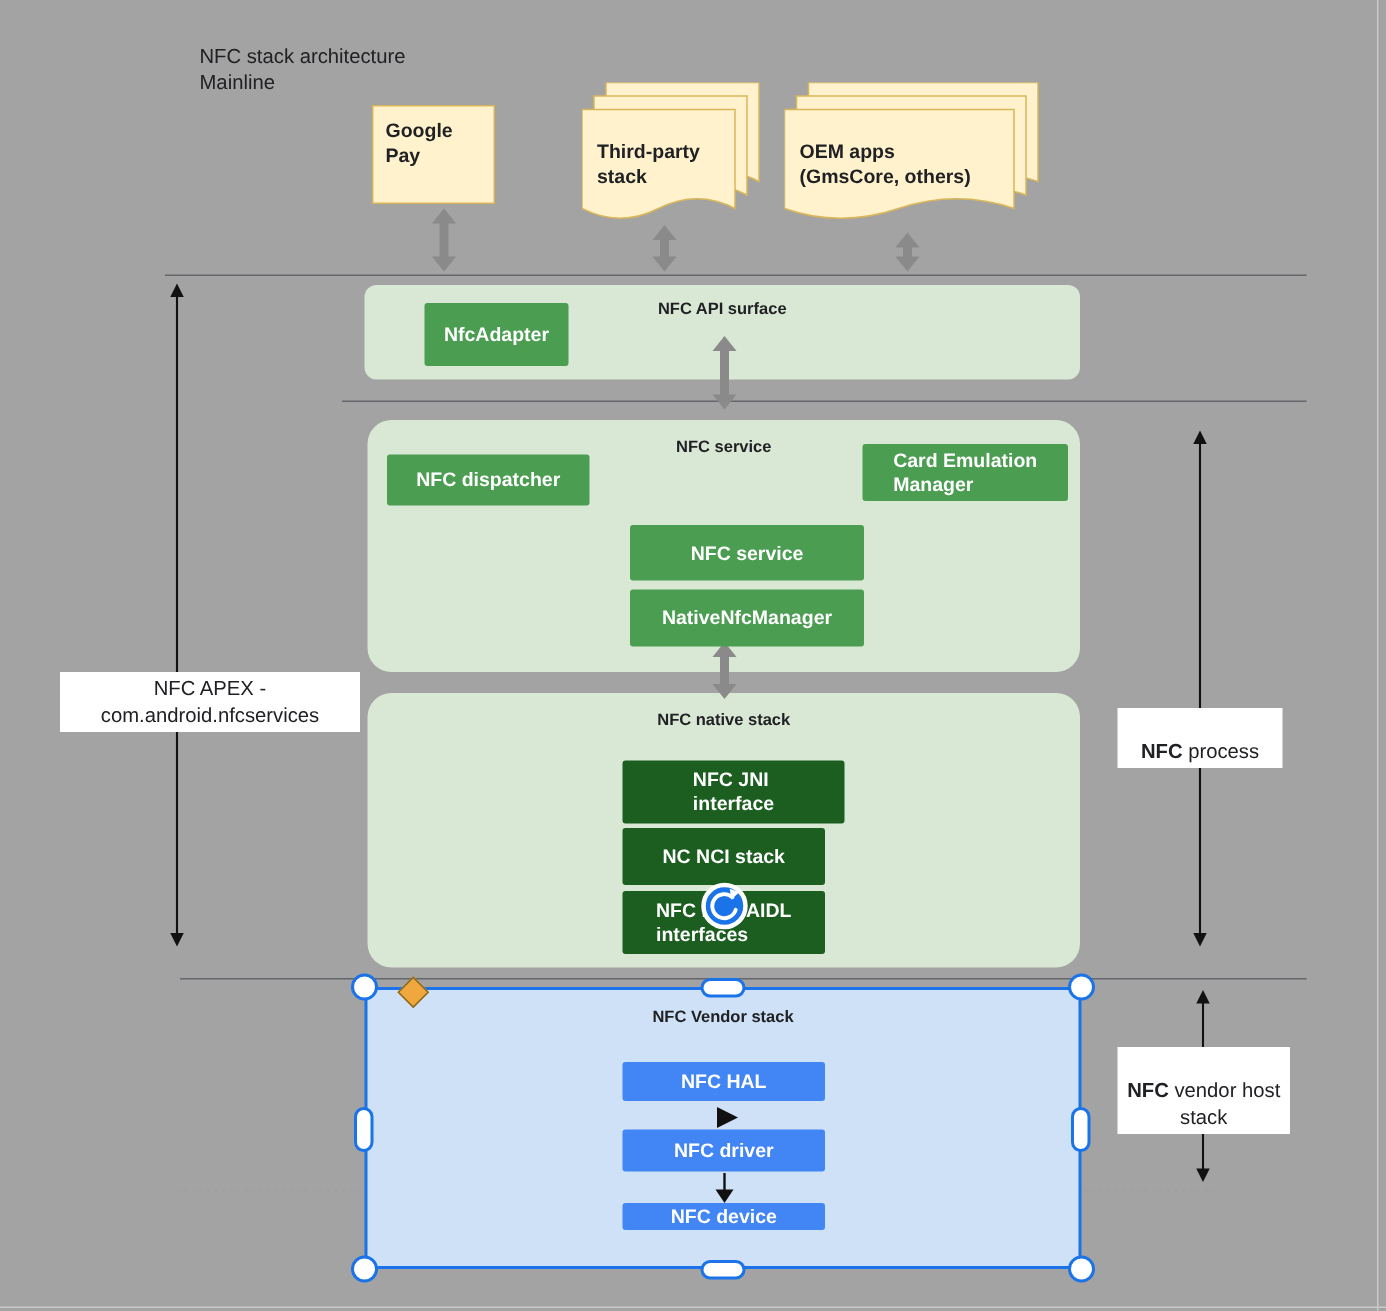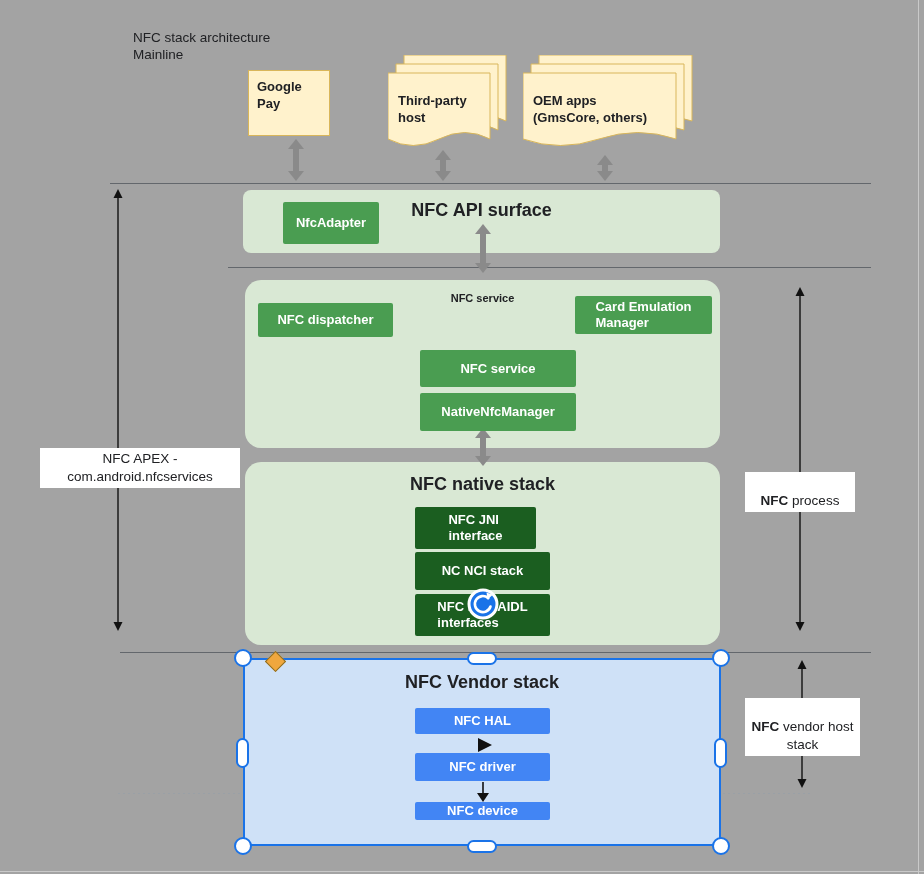--- a/index.html
+++ b/index.html
@@ -4,21 +4,21 @@
 <style>
   *{margin:0;padding:0;box-sizing:border-box}
   html,body{background:#fff}
   body{font-family:"Liberation Sans",sans-serif;color:#202124}
   #canvas{position:relative;width:924px;height:874px;background:#a3a3a3;overflow:hidden}
   .abs{position:absolute}
   .pre{white-space:pre-line}
   svg.layer{position:absolute;left:0;top:0}
   .applabel{position:absolute;font-weight:700;font-size:13px;line-height:17px;color:#202124;white-space:pre-line}
   .cg{position:absolute;background:var(--container-green,#d9e8d4);border-radius:14px;z-index:1}
-  .ctitle{position:absolute;text-align:center;font-weight:700;font-size:18px;color:#202124;z-index:3}
+  .ctitle{position:absolute;text-align:center;font-weight:700;font-size:11px;color:#202124;z-index:3}
   .chip{position:absolute;display:flex;align-items:center;justify-content:center;text-align:left;color:#fff;font-weight:700;font-size:13px;line-height:16px;white-space:pre-line;border-radius:2px;z-index:3}
   .green{background:var(--chip-green,#4a9d51)}
   .dark{background:var(--dark-green,#1b5e20)}
   .blue{background:var(--vendor-blue,#4285f4)}
   .sidelabel{position:absolute;text-align:center;font-size:13.5px;line-height:18px;background:#fff;white-space:pre-line;padding:2px 0;z-index:3;color:#202124}
   .b{font-weight:700}
   .handle{position:absolute;background:#fff;border:2.5px solid var(--selection-blue,#1a73e8);z-index:5}
   .circle{width:18px;height:18px;border-radius:50%}
   .pillh{width:30px;height:13px;border-radius:7px}
   .pillv{width:13px;height:30px;border-radius:7px}
@@ -45,21 +45,21 @@
 Pay</div>
 
   <svg class="layer" width="120" height="96" style="left:388px;top:55px;z-index:1">
     <g fill="#fff2cc" stroke="#d9b65a" stroke-width="1">
       <path transform="translate(16,0)" d="M0,0 H102 V66 Q77,53 51,66 T0,66 Z"></path>
       <path transform="translate(8,9)" d="M0,0 H102 V66 Q77,53 51,66 T0,66 Z"></path>
       <path transform="translate(0,18)" d="M0,0 H102 V66 Q77,53 51,66 T0,66 Z"></path>
     </g>
   </svg>
   <div class="applabel" style="left:398px;top:92px;z-index:3">Third-party
-host</div>
+stack</div>
 
   <svg class="layer" width="171" height="96" style="left:523px;top:55px;z-index:1">
     <g fill="#fff2cc" stroke="#d9b65a" stroke-width="1">
       <path transform="translate(16,0)" d="M0,0 H153 V66 Q115,53 76,66 T0,66 Z"></path>
       <path transform="translate(8,9)" d="M0,0 H153 V66 Q115,53 76,66 T0,66 Z"></path>
       <path transform="translate(0,18)" d="M0,0 H153 V66 Q115,53 76,66 T0,66 Z"></path>
     </g>
   </svg>
   <div class="applabel" style="left:533px;top:92px;z-index:3">OEM apps
 (GmsCore, others)</div>
@@ -71,21 +71,21 @@
   <div class="cg" style="left:245px;top:280px;width:475px;height:168px;border-radius:16px"></div>
   <div class="ctitle" style="left:245px;top:292px;width:475px;font-size:11px">NFC service</div>
   <div class="chip green" style="left:575px;top:296px;width:137px;height:38px">Card Emulation
 Manager</div>
   <div class="chip green" style="left:258px;top:303px;width:135px;height:34px">NFC dispatcher</div>
   <div class="chip green" style="left:420px;top:350px;width:156px;height:37px">NFC service</div>
   <div class="chip green" style="left:420px;top:393px;width:156px;height:38px">NativeNfcManager</div>
 
   <div class="cg" style="left:245px;top:462px;width:475px;height:183px;border-radius:16px"></div>
   <div class="ctitle" style="left:245px;top:474px;width:475px">NFC native stack</div>
-  <div class="chip dark" style="left:415px;top:507px;width:121px;height:42px">NFC JNI
+  <div class="chip dark" style="left:415px;top:507px;width:148px;height:42px">NFC JNI
 interface</div>
   <div class="chip dark" style="left:415px;top:552px;width:135px;height:38px">NC NCI stack</div>
   <div class="chip dark" style="left:415px;top:594px;width:135px;height:42px">NFC HAL AIDL
 interfaces</div>
 
   <div class="abs" style="left:243px;top:658px;width:478px;height:188px;background:var(--vendor-fill,#cfe1f7);border:2px solid var(--selection-blue,#1a73e8);border-radius:3px;z-index:1"></div>
   <div class="ctitle" style="left:243px;top:672px;width:478px">NFC Vendor stack</div>
   <div class="chip blue" style="left:415px;top:708px;width:135px;height:26px">NFC HAL</div>
   <div class="chip blue" style="left:415px;top:753px;width:135px;height:28px">NFC driver</div>
   <div class="chip blue" style="left:415px;top:802px;width:135px;height:18px">NFC device</div>

